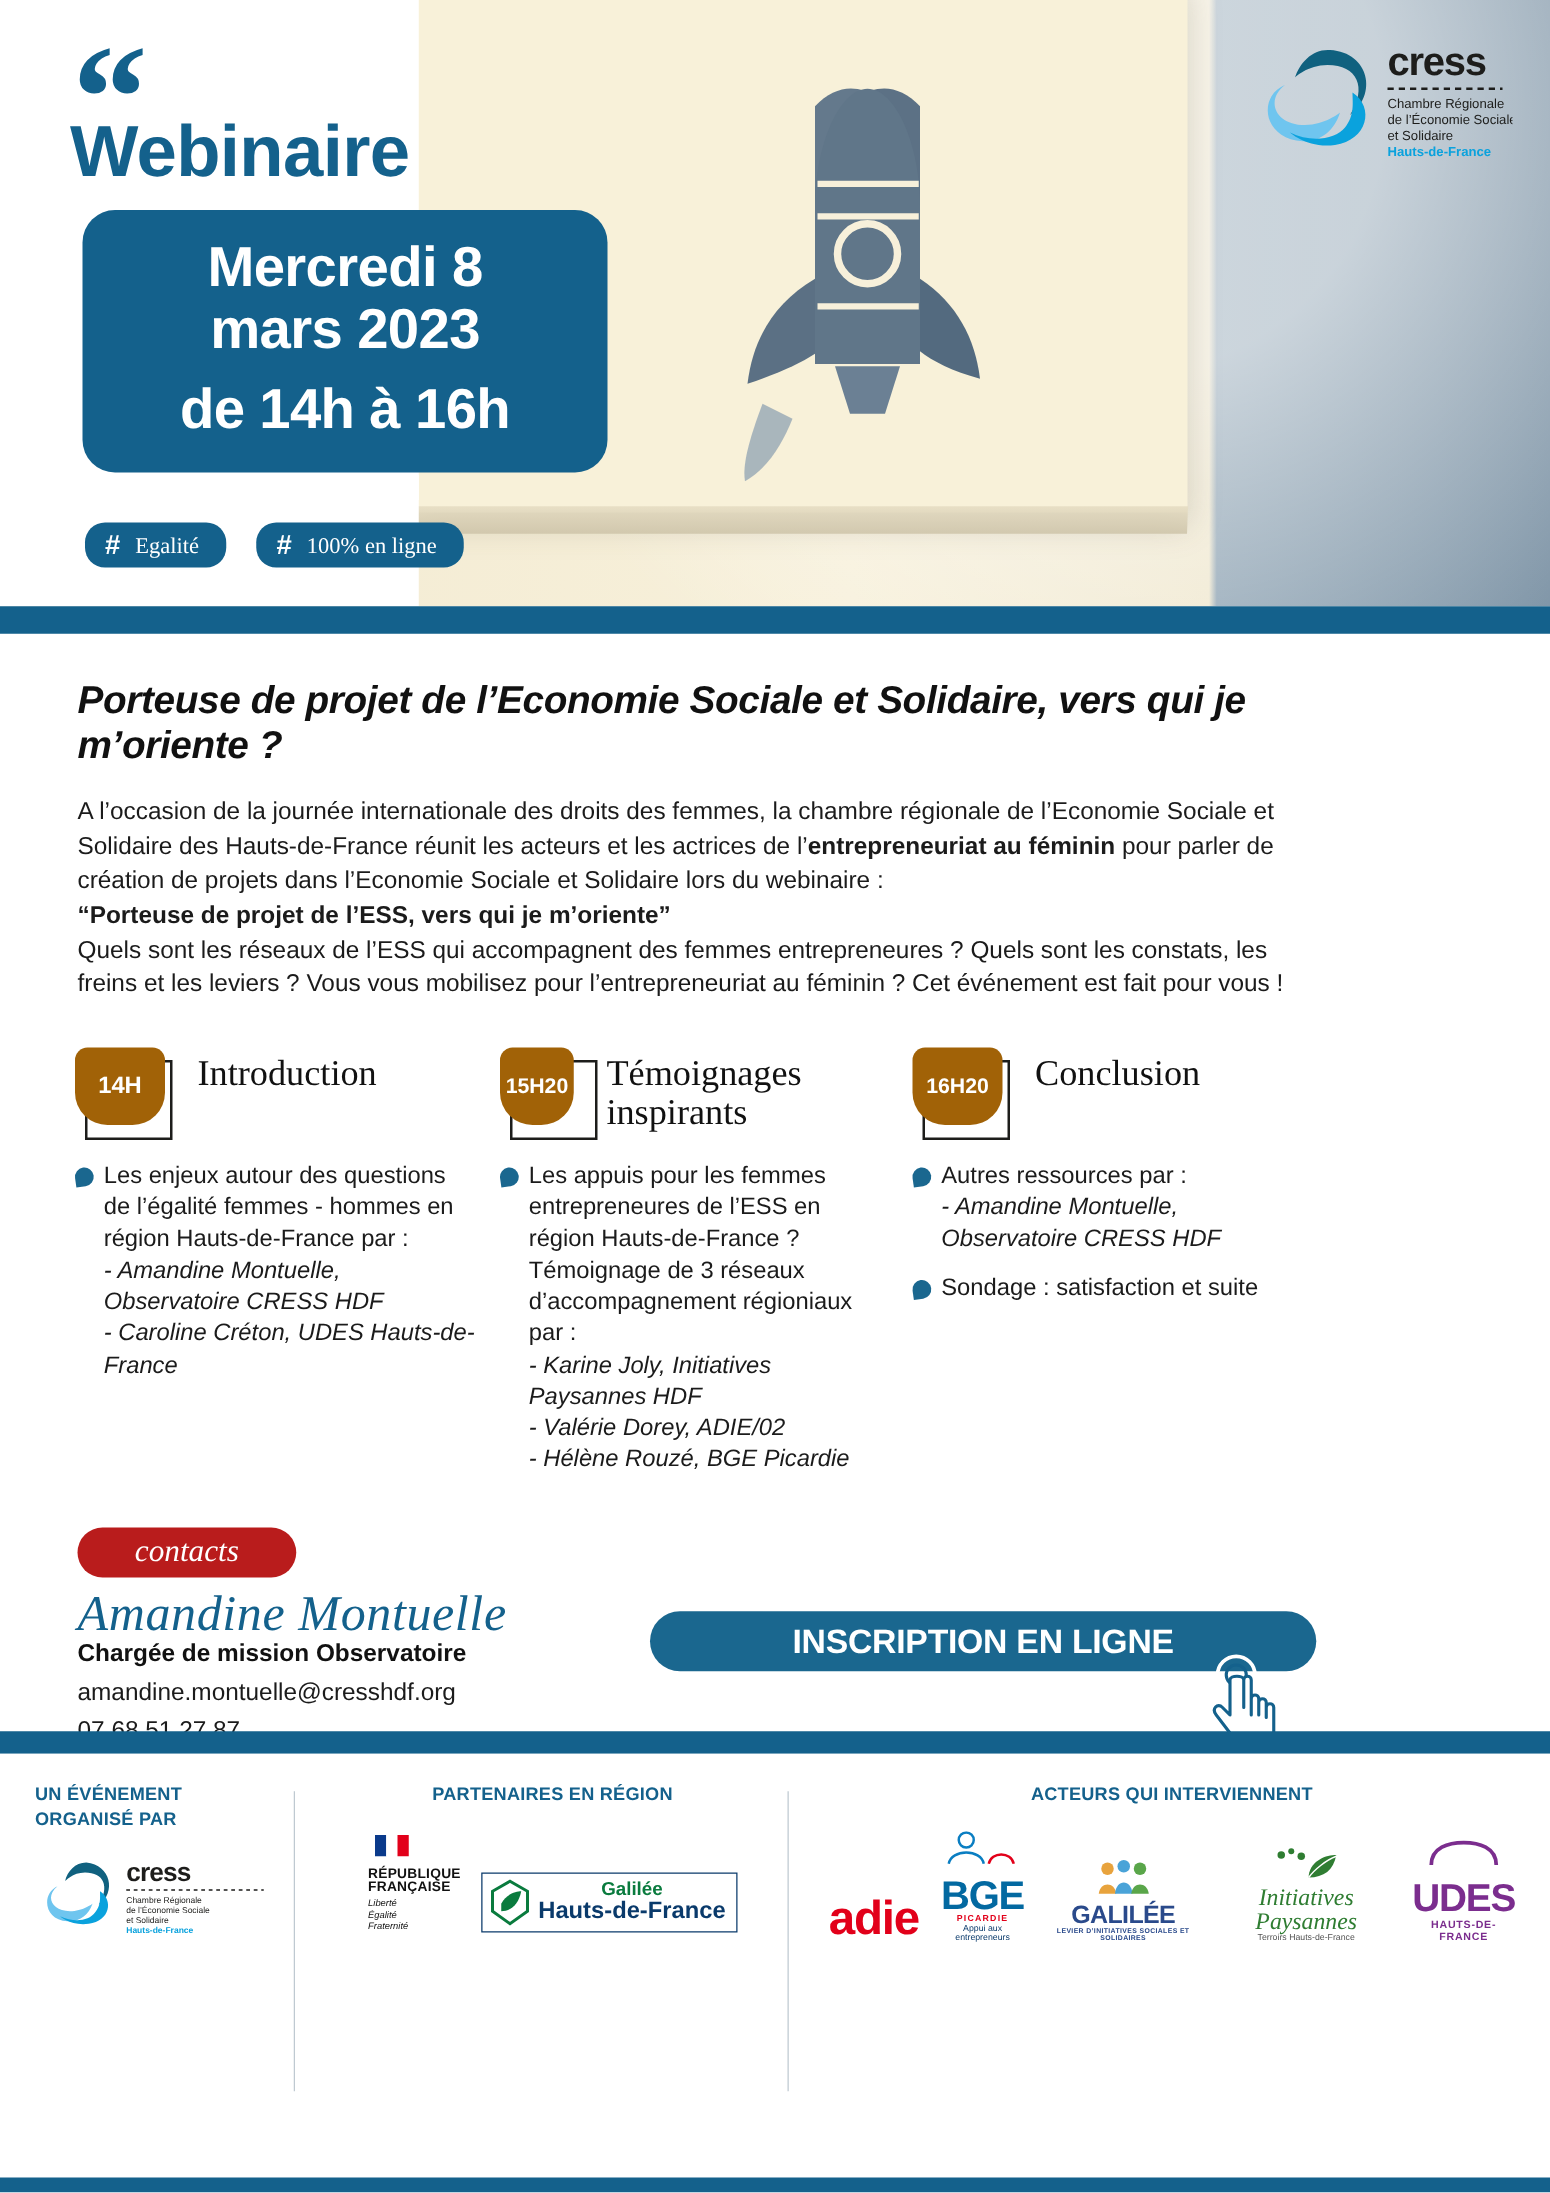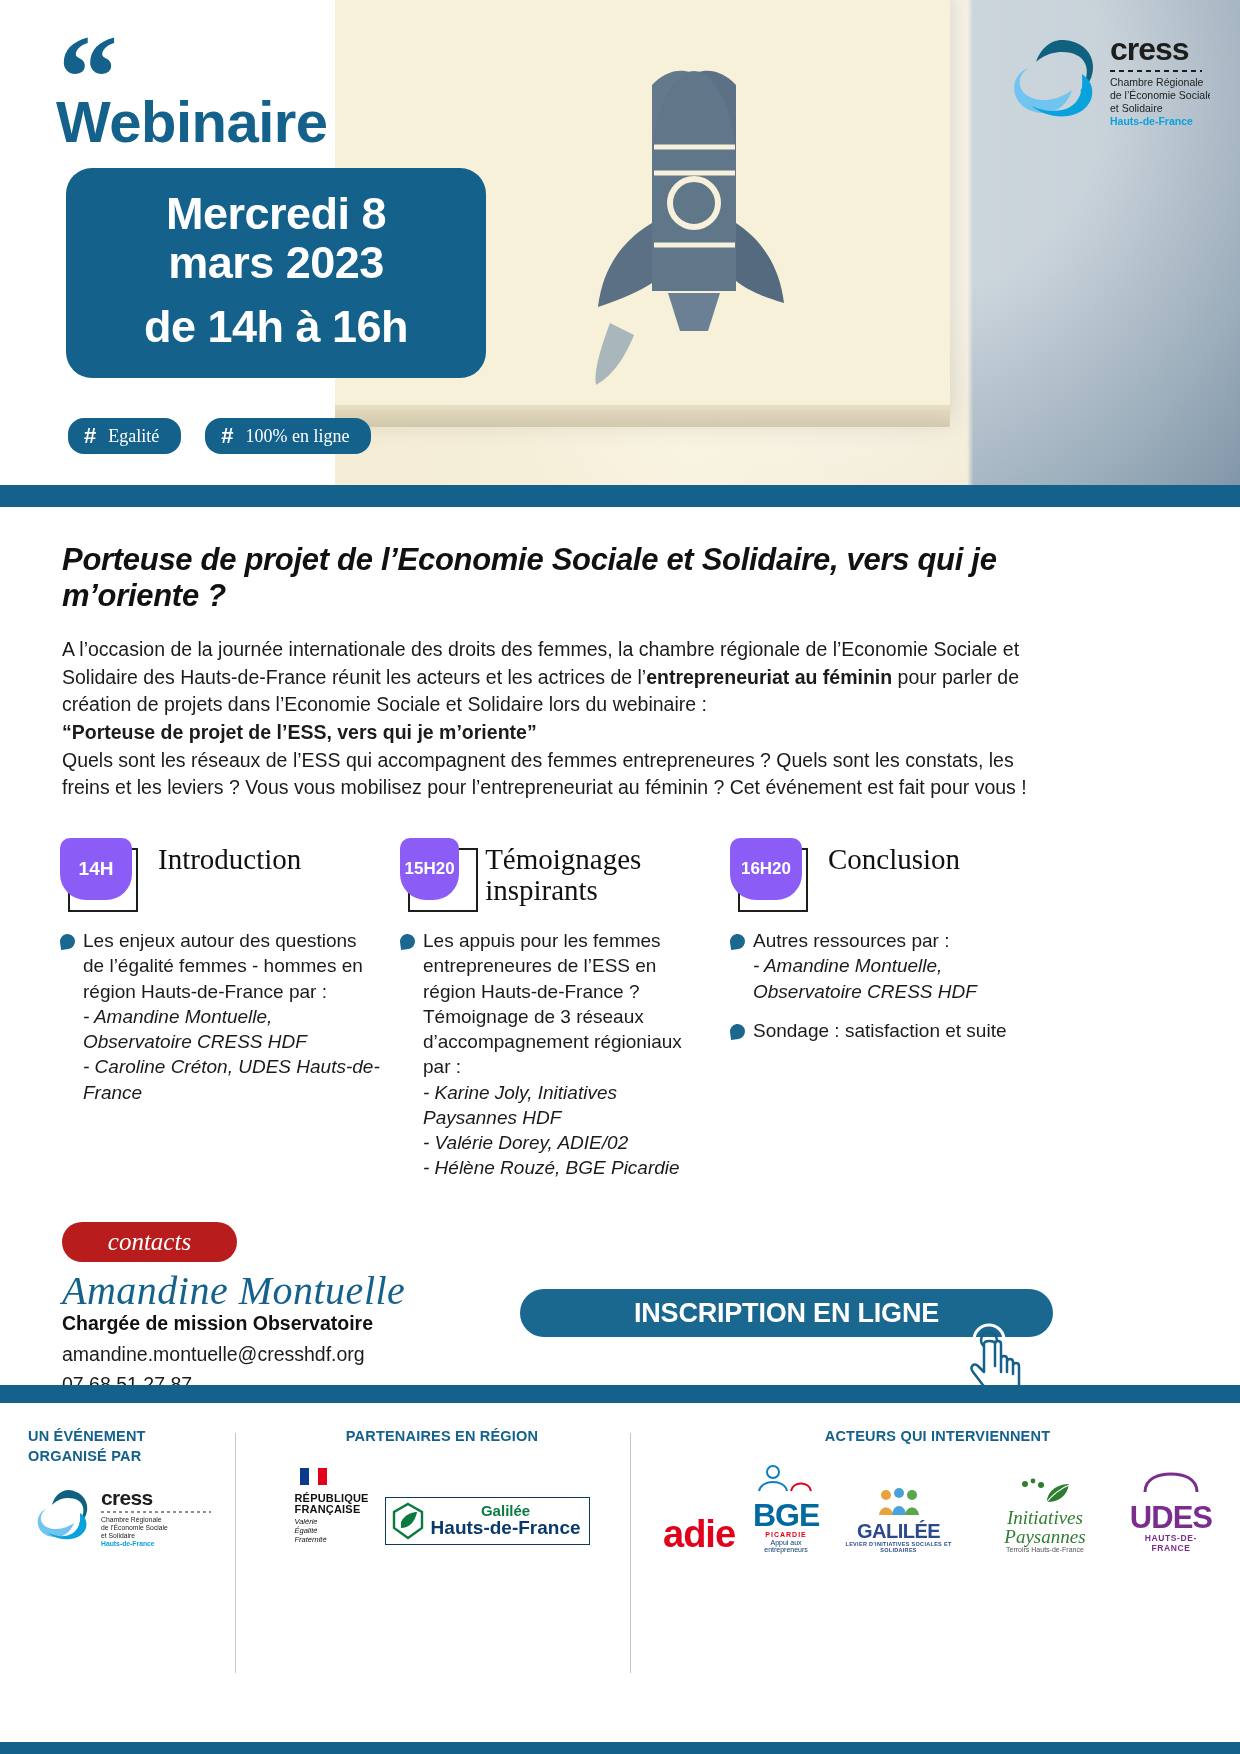--- a/index.html
+++ b/index.html
@@ -151,21 +151,21 @@
   .slot-head { position: relative; height: 76px; display: flex; align-items: flex-start; }
   .slot-frame {
     position: absolute; left: 8px; top: 10px;
     width: 70px; height: 64px;
     border: 2px solid #1d1d1b;
     background: transparent;
   }
   .slot-chip {
     position: relative;
     width: 72px; height: 62px;
-    background: #8b5cf6;
+    background: #a16207;
     border-radius: 10px 10px 26px 26px;
     color: #fff;
     font-weight: 700;
     font-size: 19px;
     display: flex; align-items: center; justify-content: center;
     z-index: 2;
   }
   .slot-chip.small { font-size: 17px; }
   .slot-title {
     margin-left: 26px;
@@ -476,21 +476,21 @@
             <rect x="6" y="3" width="9" height="17" fill="#0a3a8b"></rect>
             <rect x="15" y="3" width="9" height="17" fill="#ffffff"></rect>
             <rect x="24" y="3" width="9" height="17" fill="#e2001a"></rect>
             <path d="M6 20 L33 20 L33 10 C33 3 26 0 19.5 0 C13 0 6 3 6 10 Z" fill="none" stroke="#ffffff" stroke-width="0"></path>
           </svg>
           <div class="rf-txt">
             <span>RÉPUBLIQUE</span><br>
             <span>FRANÇAISE</span>
           </div>
           <div class="rf-sub">
-            <span>Valérie</span><br>
+            <span>Liberté</span><br>
             <span>Égalité</span><br>
             <span>Fraternité</span>
           </div>
         </div>
 
         <div class="region-box">
           <svg width="34" height="38" viewBox="0 0 34 38">
             <path d="M17 2 L31 10 L31 26 L17 36 L3 26 L3 10 Z" fill="none" stroke="#0a7b3e" stroke-width="2.4"></path>
             <path d="M10 20 C14 12 22 10 26 10 C24 20 18 26 10 26 Z" fill="#0a7b3e"></path>
           </svg>

